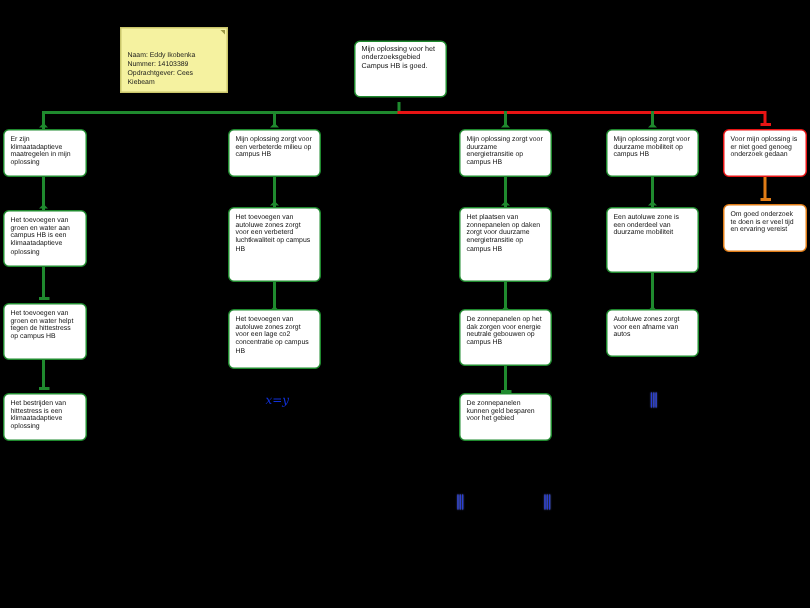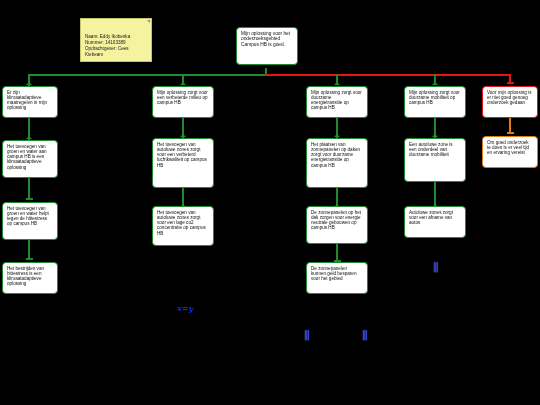--- a/index.html
+++ b/index.html
@@ -37,22 +37,22 @@
        border-left:3.2px solid transparent;border-right:3.2px solid transparent;
        border-bottom:3.6px solid #1f8a2e;}
   
   .stub{position:absolute;height:2.2px;width:7px;background:#1f8a2e;}
   .stub.red{background:#e81414;}
   .stub.orange{background:#e07c16;}
 
   
   .icon-ev{position:absolute;color:#2a3fd6;font-size:13px;line-height:1;
            font-family:"DejaVu Sans",sans-serif;text-shadow:0 0 1px #6d7fe8;}
-  .icon-eq{position:absolute;color:#1030d8;font-size:8px;font-weight:bold;
-           font-style:italic;font-family:"DejaVu Serif",serif;line-height:1;margin-top:41px;}
+  .icon-eq{position:absolute;color:#1030d8;font-size:8px;font-weight:normal;
+           font-style:italic;font-family:"DejaVu Serif",serif;line-height:1;}
 </style>
 </head>
 <body>
 
 <div id="canvas">
 
   <div class="ln" style="left:265px;top:68px;width:2px;height:6px;"></div>
   <div class="ln" style="left:28px;top:74px;width:240px;height:2px;"></div>
   <div class="ln red" style="left:265px;top:74px;width:245px;height:2px;"></div>
 

